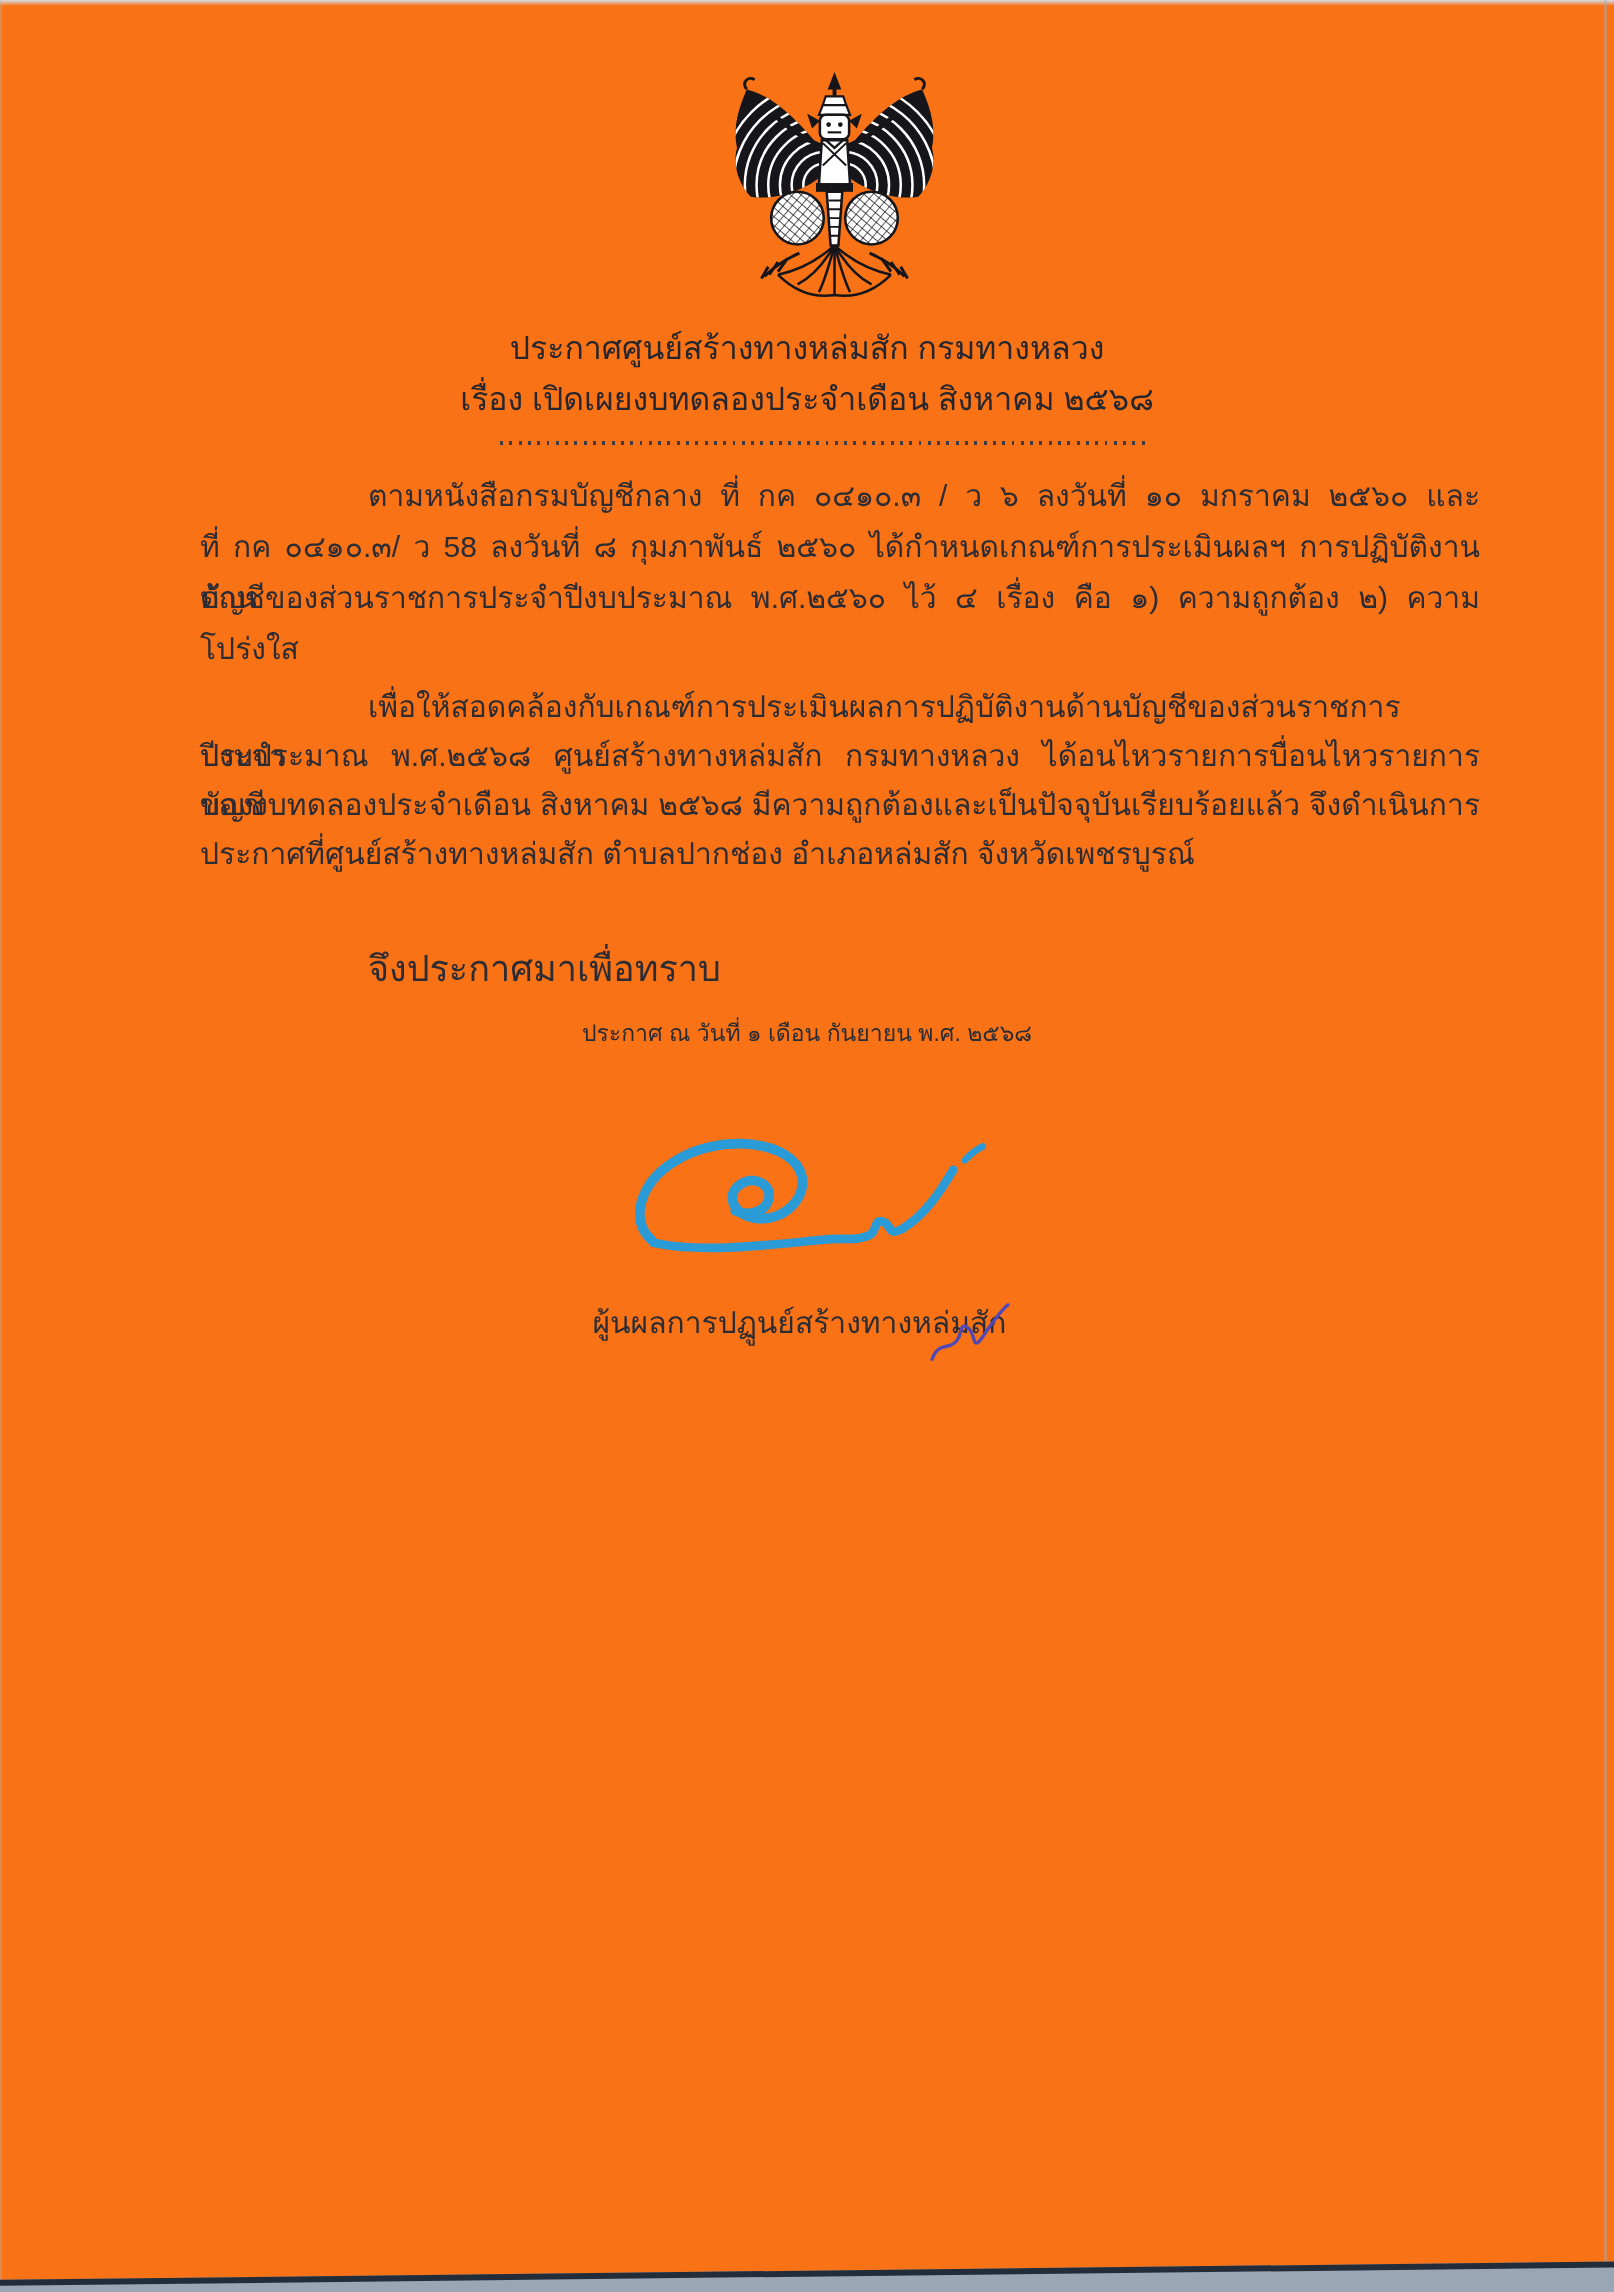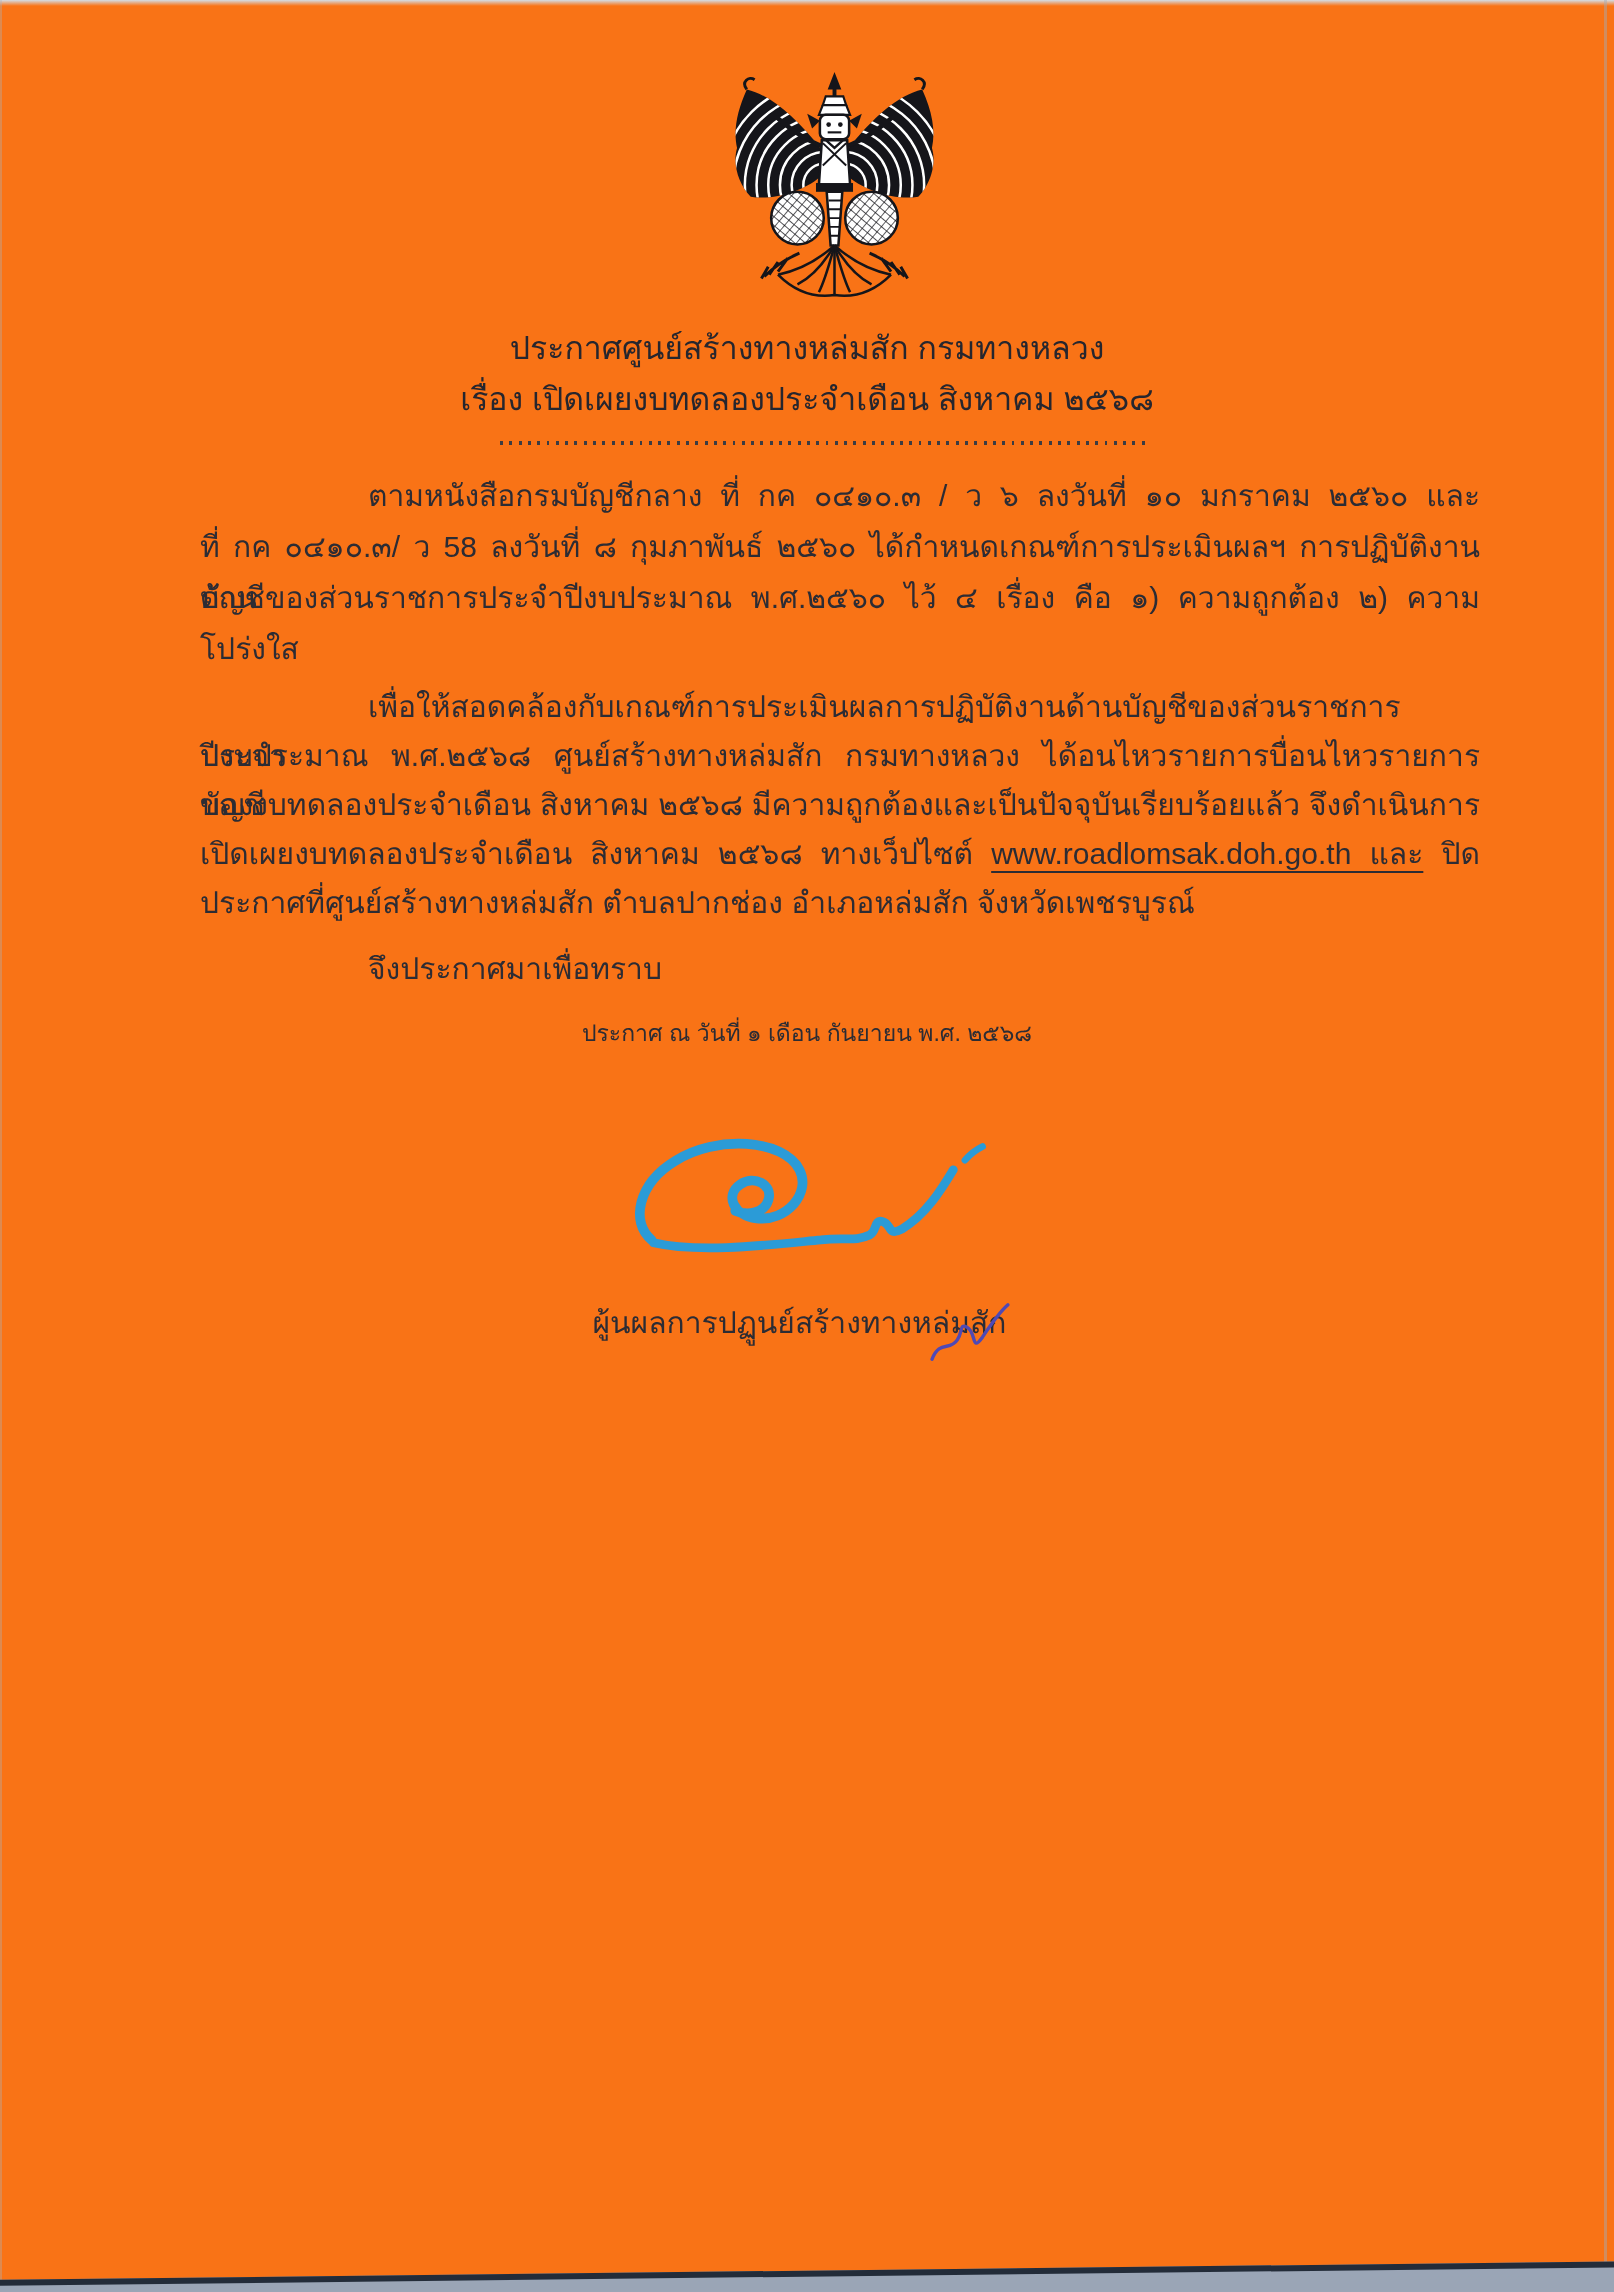--- a/index.html
+++ b/index.html
@@ -17,21 +17,21 @@
   }
   
   .bodyblock{left:200px;width:1280px;font-size:30px;color:#2c2c34;}
   #para1{top:470px;}
   #para2{top:682px;}
   #para1 .pline{height:51px;line-height:51px;}
   #para2 .pline{height:49px;line-height:49px;}
   .pline{overflow:visible;white-space:nowrap;}
   .pline.j{white-space:normal;text-align:justify;text-align-last:justify;}
   .pline.ind{text-indent:168px;}
-  #closing-line{left:368px;top:949px;font-size:30px;line-height:39px;text-align:center;}
+  #closing-line{left:368px;top:949px;font-size:36px;line-height:39px;text-align:center;}
   #date-line{left:0;top:1012px;width:1614px;text-align:center;font-size:23px;line-height:43px;}
   .weblink{text-decoration:underline;text-decoration-thickness:2px;text-underline-offset:6.8px;}
   
   #signature-svg{left:624px;top:1127px;}
   #signer-name{left:0;top:1259px;width:1599px;text-align:center;font-size:30px;line-height:39px;}
   #signer-title{left:0;top:1303px;width:1599px;text-align:center;font-size:30px;line-height:39px;}
   #initial-svg{left:922px;top:1297px;}
   
   #scan-edge-top{left:0;top:0;width:1614px;height:5.9px;
     background:linear-gradient(to bottom,#d3dde6,rgba(255,255,255,0));}
@@ -141,25 +141,20 @@
   <div class="abs bodyblock" id="para1">
     <div class="pline j ind">ตามหนังสือกรมบัญชีกลาง  ที่ กค ๐๔๑๐.๓ / ว ๖  ลงวันที่  ๑๐  มกราคม  ๒๕๖๐  และ</div>
     <div class="pline j">ที่ กค ๐๔๑๐.๓/ ว 58 ลงวันที่ ๘ กุมภาพันธ์ ๒๕๖๐  ได้กำหนดเกณฑ์การประเมินผลฯ การปฏิบัติงานด้าน</div>
     <div class="pline j">บัญชีของส่วนราชการประจำปีงบประมาณ  พ.ศ.๒๕๖๐  ไว้  ๔  เรื่อง  คือ ๑) ความถูกต้อง ๒) ความโปร่งใส</div>
   </div>
 
   <div class="abs bodyblock" id="para2">
     <div class="pline j ind">เพื่อให้สอดคล้องกับเกณฑ์การประเมินผลการปฏิบัติงานด้านบัญชีของส่วนราชการประจำ</div>
     <div class="pline j">ปีงบประมาณ พ.ศ.๒๕๖๘ ศูนย์สร้างทางหล่มสัก กรมทางหลวง ได้อนไหวรายการบื่อนไหวรายการบัญชี</div>
     <div class="pline j">ของงบทดลองประจำเดือน  สิงหาคม  ๒๕๖๘  มีความถูกต้องและเป็นปัจจุบันเรียบร้อยแล้ว  จึงดำเนินการ</div>
-    <div class="pline j">
-      <span>เปิดเผยงบทดลองประจำเดือน  สิงหาคม  ๒๕๖๘  ทางเว็ปไซต์ </span>
-      <span class="weblink">www.roadlomsak.doh.go.th และ</span>
-      <span>ปิด</span>
-    </div>
     <div class="pline">ประกาศที่ศูนย์สร้างทางหล่มสัก ตำบลปากช่อง  อำเภอหล่มสัก จังหวัดเพชรบูรณ์</div>
   </div>
 
   <div class="abs" id="closing-line">จึงประกาศมาเพื่อทราบ</div>
 
   <div class="abs" id="date-line">ประกาศ ณ วันที่  ๑    เดือน  กันยายน  พ.ศ. ๒๕๖๘</div>
 
   <svg class="abs" id="signature-svg" width="390" height="146" viewBox="0 0 400 150">
     <g fill="none" stroke="#2b9bd7" stroke-linecap="round" stroke-linejoin="round">
       <path d="M28,116 C6,98 14,58 52,35 C94,8 164,12 180,44 C192,68 167,97 136,94 C112,91 103,70 119,59 C133,49 153,59 148,75 C144,88 127,92 114,86" stroke-width="10"></path>

